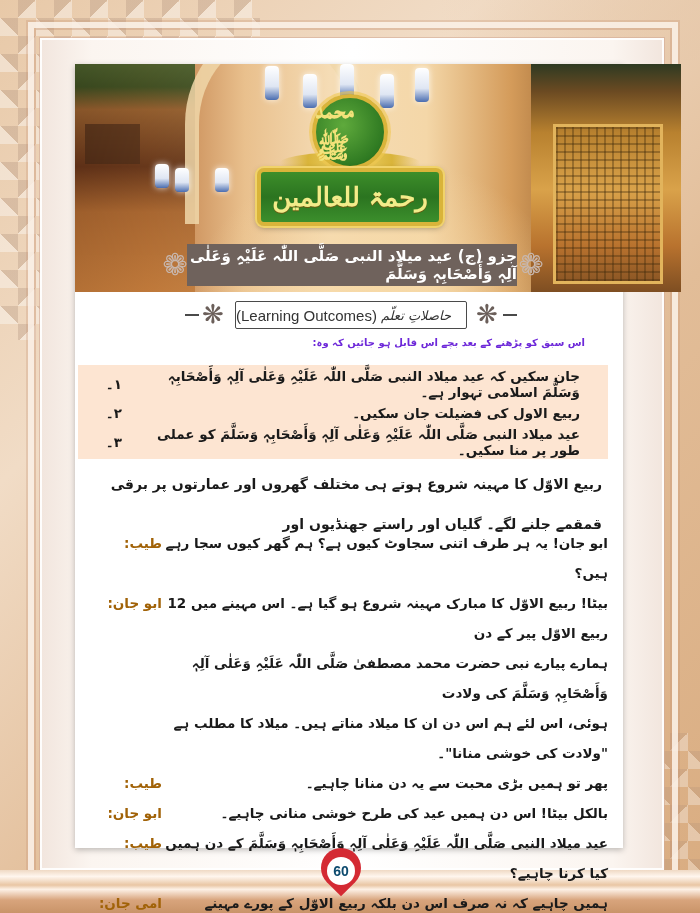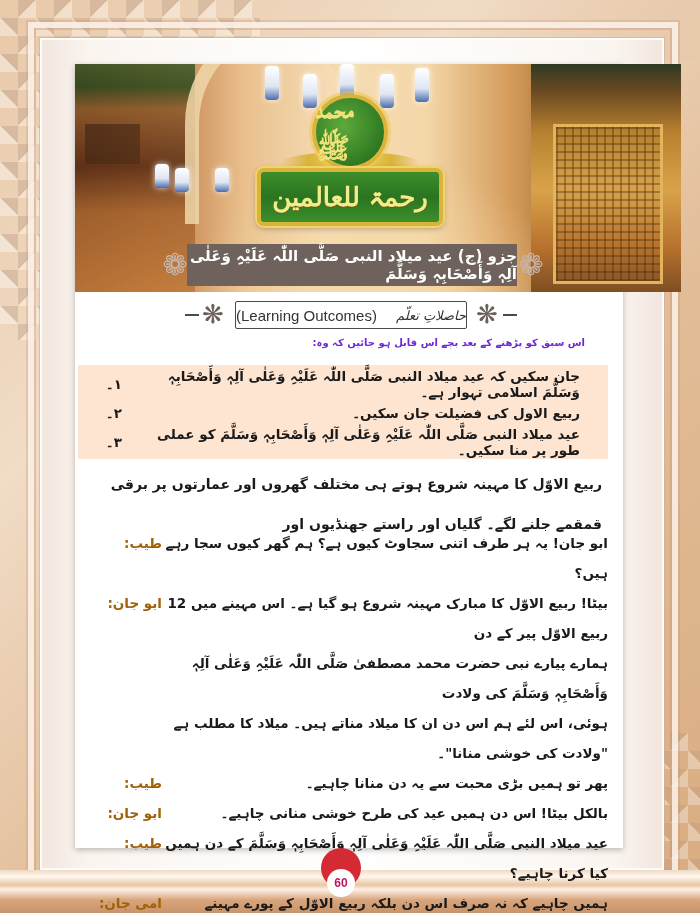--- a/index.html
+++ b/index.html
@@ -122,21 +122,21 @@
     }
     .ornament.left { left:78px; top:183px; color:#c7b7ae; }
     .ornament.right { left:434px; top:183px; color:#c7b7ae; }
     
     .lo-header {
       position:absolute; left:110px; top:233px; width:330px; height:34px;
     }
     .lo-box {
       position:absolute; left:50px; top:4px; width:232px; height:28px;
       border: 1.5px solid #4a4a4a; border-radius: 2px;
-      display:flex; align-items:center; justify-content:space-between; gap:4px;
+      display:flex; align-items:center; justify-content:flex-start; gap:4px;
       font-size:14px; color:#333;
     }
     .lo-box .en { font-family: "Liberation Sans", sans-serif; font-size:15px; }
     .lo-box .ur { font-size:13px; direction: rtl; font-style: italic; }
     .lo-orn {
       position:absolute; top:0; width:40px; height:34px; display:flex; align-items:center; justify-content:center;
       color:#6b5f5a; font-size:26px;
     }
     .lo-orn.l { left:8px; }
     .lo-orn.r { left:282px; }
@@ -178,22 +178,22 @@
     .dl-row.cont .speaker { visibility:hidden; }
     
     .page-badge {
       position:absolute; left:321px; top:848px; width:40px; height:48px;
     }
     .page-badge .pin {
       position:absolute; left:0; top:0; width:40px; height:40px; border-radius:50% 50% 50% 0;
       transform: rotate(-45deg); background:#d42a33; left:0; top:0;
     }
     .page-badge .circle {
-      position:absolute; left:6px; top:21px; width:28px; height:28px; border-radius:50%;
-      background:#ffffff; color:#be185d; font-size:12px; font-family:"Liberation Sans", sans-serif;
+      position:absolute; left:6px; top:9px; width:28px; height:28px; border-radius:50%;
+      background:#ffffff; color:#0c4a6e; font-size:14px; font-family:"Liberation Sans", sans-serif;
       display:flex; align-items:center; justify-content:center; font-weight:bold;
     }
   </style>
 </head>
 <body>
 
 <div class="pattern-tl"></div>
 <div class="pattern-tr"></div>
 <div class="pattern-br"></div>
 <div class="frame-outer"></div>

